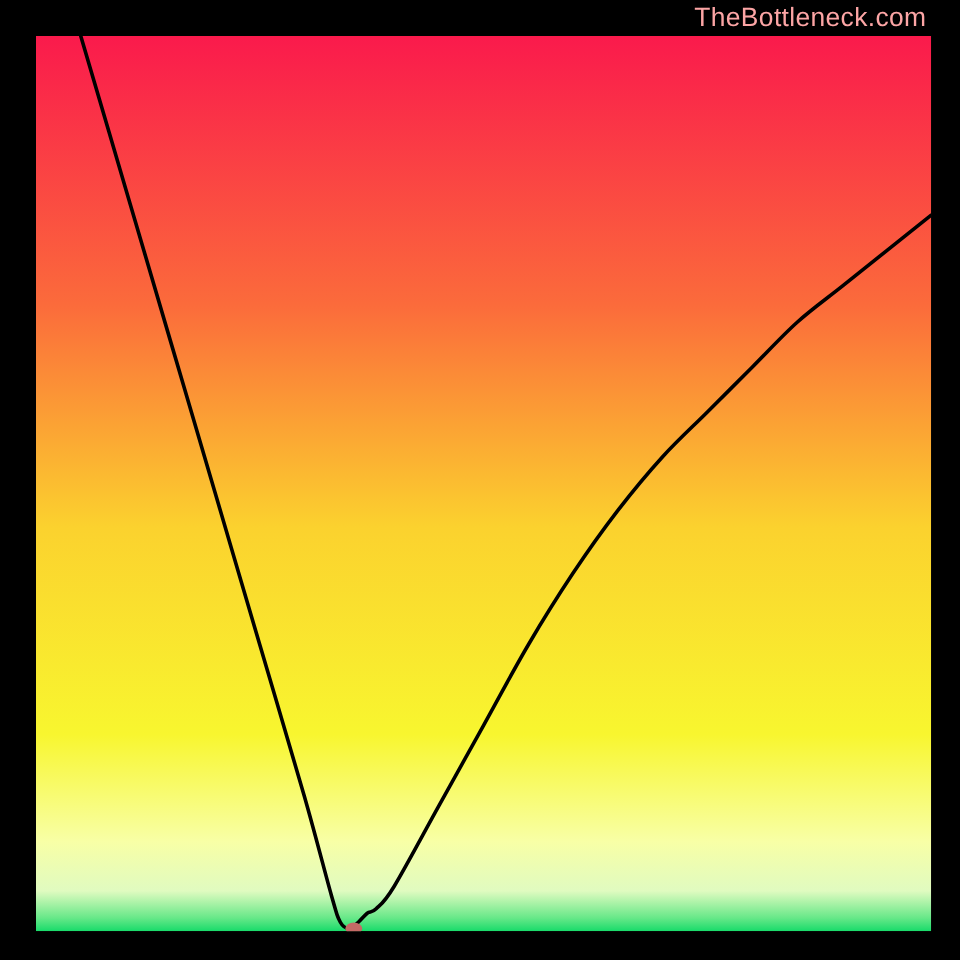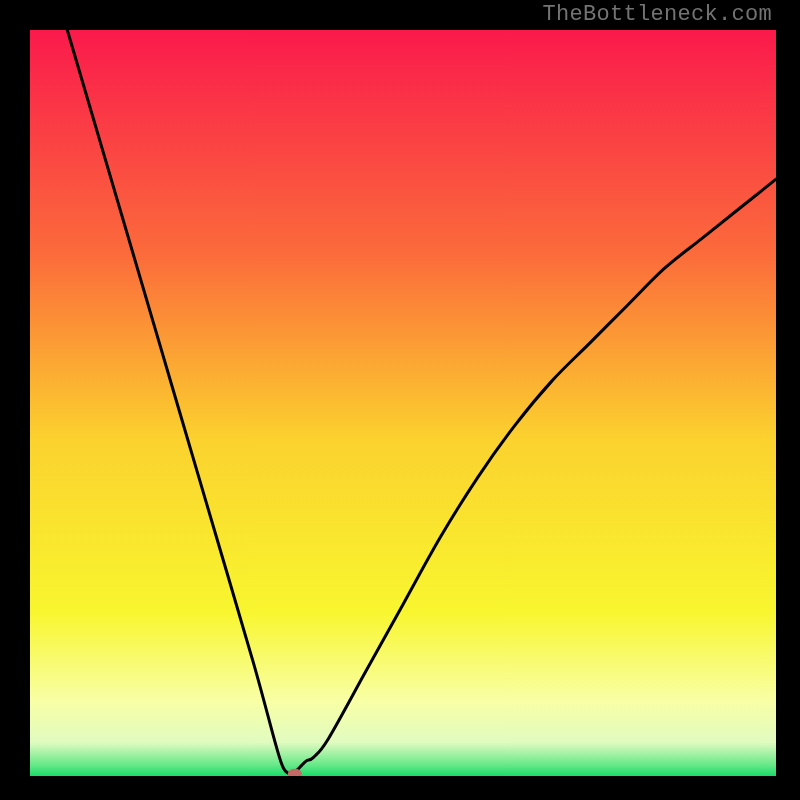--- a/index.html
+++ b/index.html
@@ -13,22 +13,22 @@
   .frame {
     position: relative;
     width: 800px;
     height: 800px;
     background: #000;
   }
   .watermark {
     position: absolute;
     top: 2px;
     right: 28px;
-    color: #737373;
-    font-family: Liberation Mono, monospace;
+    color: #fca5a5;
+    font-family: Liberation Sans, sans-serif;
     font-size: 22px;
     font-weight: 500;
     letter-spacing: 0.3px;
     z-index: 5;
   }
   svg.plot {
     position: absolute;
     left: 30px;
     top: 30px;
     width: 746px;

